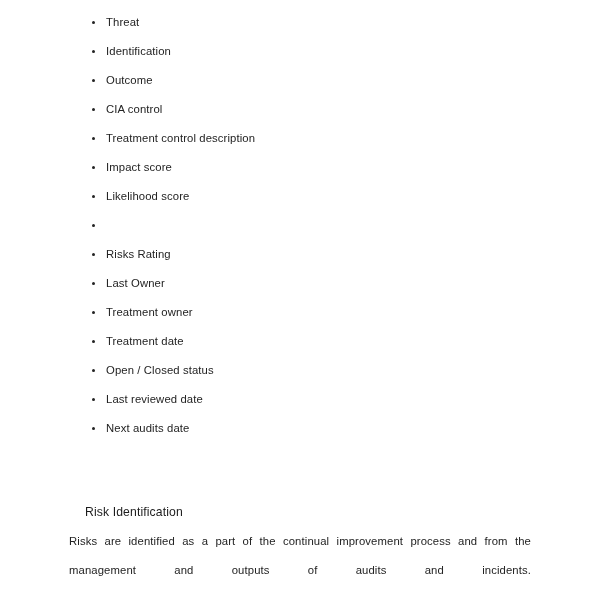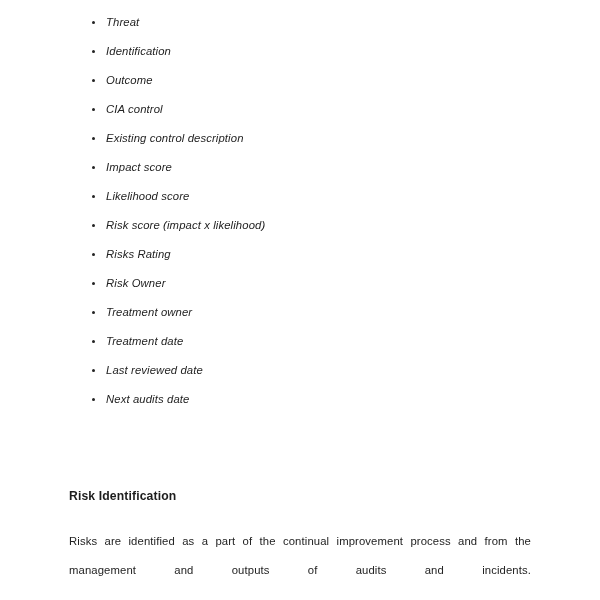--- a/index.html
+++ b/index.html
@@ -27,21 +27,20 @@
 
   
   .risk-attr-list {
     list-style: none;
     margin: 0;
     padding: 0;
     position: absolute;
     left: 0;
     top: 0;
     width: 500px;
-    font-style: italic;
   }
 
   .risk-attr-list li {
     position: relative;
     height: 29px;
     line-height: 29px;
     padding-left: 106px;
     font-size: 11.3px;
     color: #232323;
     white-space: nowrap;
@@ -67,23 +66,23 @@
   
   .risk-attr-list {
     top: 8px;
   }
 
   
   .section-heading {
     position: absolute;
     left: 69px;
     top: 487px;
-    margin: 0;
+    margin: 16px;
     font-size: 12.2px;
-    font-weight: bold;
+    font-weight: normal;
     color: #1d1d1d;
     letter-spacing: 0.01em;
     line-height: 18px;
   }
 
   
   .body-paragraph {
     position: absolute;
     left: 69px;
     top: 527px;
@@ -119,49 +118,52 @@
     <li>
       <span class="bullet-glyph"></span>
       <span class="item-label">Outcome</span>
     </li>
     <li>
       <span class="bullet-glyph"></span>
       <span class="item-label">CIA control</span>
     </li>
     <li>
       <span class="bullet-glyph"></span>
-      <span class="item-label">Existing control description</span>
+      <span class="item-label">Treatment control description</span>
     </li>
     <li>
       <span class="bullet-glyph"></span>
       <span class="item-label">Impact score</span>
     </li>
     <li>
       <span class="bullet-glyph"></span>
       <span class="item-label">Likelihood score</span>
     </li>
     <li>
       <span class="bullet-glyph"></span>
-      <span class="item-label">Risk score (impact x likelihood)</span>
     </li>
     <li>
       <span class="bullet-glyph"></span>
       <span class="item-label">Risks Rating</span>
     </li>
     <li>
       <span class="bullet-glyph"></span>
-      <span class="item-label">Risk Owner</span>
+      <span class="item-label">Last Owner</span>
     </li>
     <li>
       <span class="bullet-glyph"></span>
       <span class="item-label">Treatment owner</span>
     </li>
     <li>
       <span class="bullet-glyph"></span>
       <span class="item-label">Treatment date</span>
+    </li>
+    <li>
+      <span class="bullet-glyph"></span>
+      <span class="item-label">Open / Closed status</span>
     </li>
     <li>
       <span class="bullet-glyph"></span>
       <span class="item-label">Last reviewed date</span>
     </li>
     <li>
       <span class="bullet-glyph"></span>
       <span class="item-label">Next audits date</span>
     </li>
   </ul>

